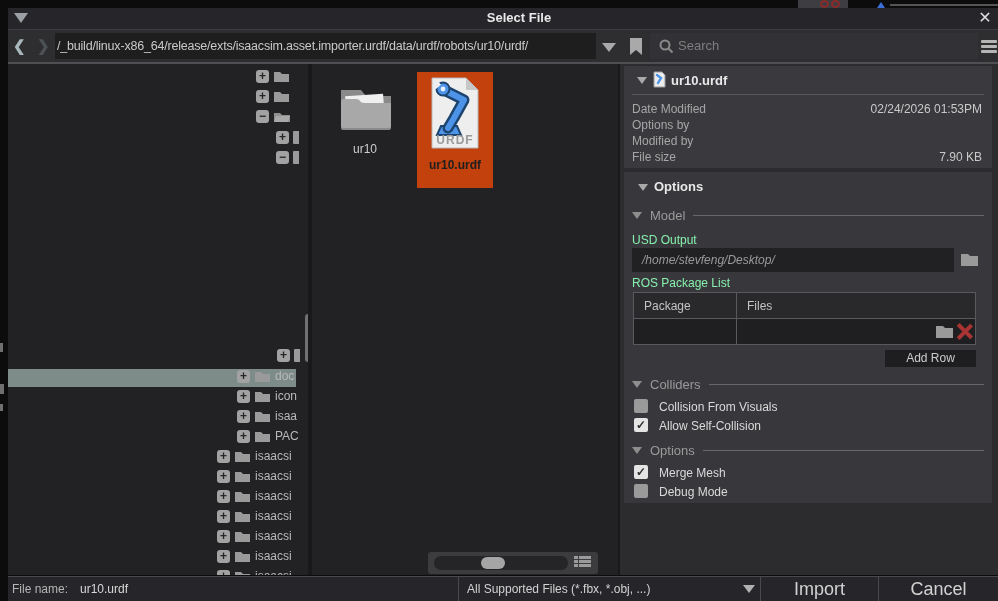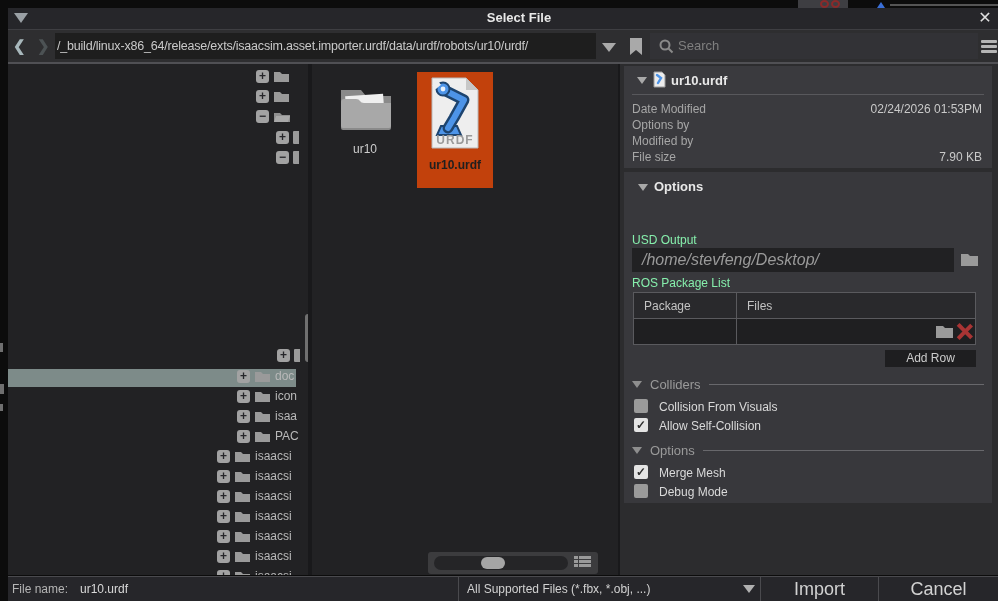--- a/index.html
+++ b/index.html
@@ -57,21 +57,21 @@
   .sec-caret{width:0;height:0;border-left:5px solid transparent;border-right:5px solid transparent;
              border-top:7px solid #a9a9a9;}
   .sec-caret.dim{border-top-color:#8e8e8e;}
   .sec-title{font-size:13px;color:#e8e8e8;font-weight:bold;}
   .sub-title{font-size:13px;color:#9a9a9a;}
   .sub-line{flex:1;height:1px;background:#68686c;margin-left:8px;}
   .info-label{font-size:12px;color:#a6a6a6;}
   .info-value{font-size:12px;color:#c9c9c9;text-align:right;}
   .field-label{font-size:12px;color:#86efac;}
   .text-input{background:#212123;height:24px;line-height:24px;overflow:hidden;}
-  .text-input .val{font-style:italic;color:#9a9a9a;font-size:16px;padding-left:10px;}
+  .text-input .val{font-style:italic;color:#9a9a9a;font-size:12px;padding-left:10px;}
   table.ros{border-collapse:collapse;}
   table.ros td{border:1px solid #5a5a5e;font-size:12px;color:#c3c3c3;padding:0 0 0 10px;height:25px;}
   table.ros tr.hd td{background:#29292c;}
   table.ros tr.dt td{background:#1f1f21;}
   .addrow-btn{background:#1e1e20;color:#cccccc;font-size:12px;text-align:center;line-height:17px;}
   .cbox{width:14px;height:14px;border-radius:2px;}
   .cbox.off{background:#9a9a9a;}
   .cbox.on{background:#e4e4e4;color:#2e2e2e;font-size:12px;font-weight:bold;
            line-height:14px;text-align:center;}
   .cb-label{font-size:12px;color:#dadada;}
@@ -346,20 +346,25 @@
       <div class="abs info-label" style="left:8px;top:68px;">Modified by</div>
       <div class="abs info-value" style="left:120px;top:68px;width:238px;"></div>
       <div class="abs info-label" style="left:8px;top:84px;">File size</div>
       <div class="abs info-value" style="left:120px;top:84px;width:238px;">7.90 KB</div>
     </div>
 
     <div class="abs section2">
       <div class="abs sec-caret" style="left:14px;top:12px;"></div>
       <div class="abs sec-title" style="left:30px;top:7px;">Options</div>
 
+      <div class="abs" style="left:8px;top:36px;width:352px;display:flex;align-items:center;">
+        <div class="sec-caret dim"></div>
+        <span class="sub-title" style="margin-left:8px;">Model</span>
+        <div class="sub-line"></div>
+      </div>
 
       <div class="abs field-label" style="left:8px;top:61px;">USD Output</div>
       <div class="abs text-input" style="left:8px;top:76px;width:322px;">
         <div class="val">/home/stevfeng/Desktop/</div>
       </div>
       <svg class="abs" style="left:336px;top:80px;" width="19" height="15">
         <path d="M1,2 h7 l2,2 h8 v10 h-17 z" fill="#9a9a9a"></path>
       </svg>
 
       <div class="abs field-label" style="left:8px;top:104px;">ROS Package List</div>

